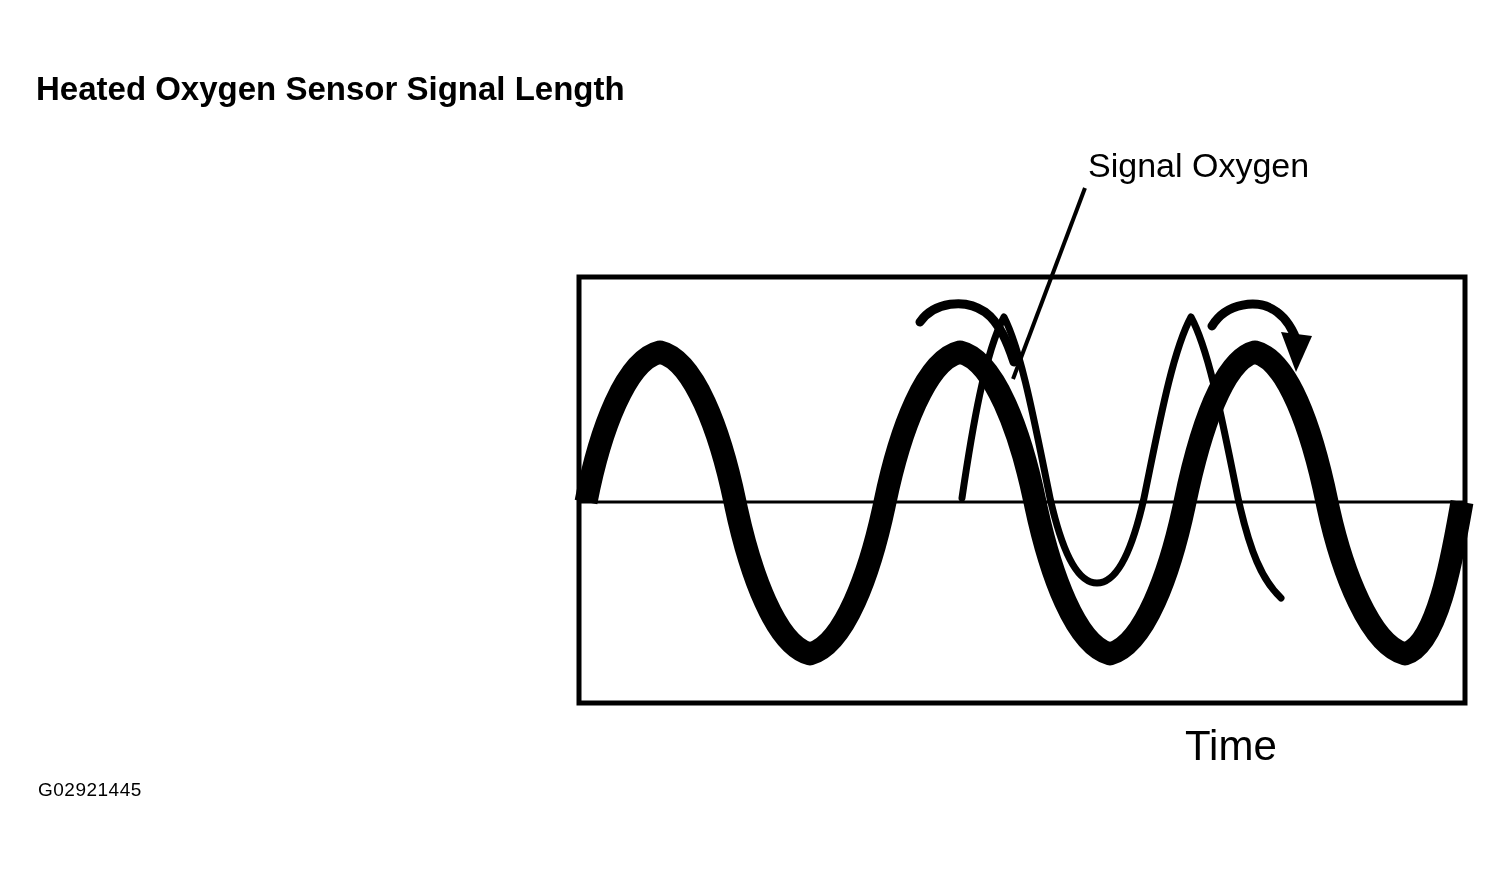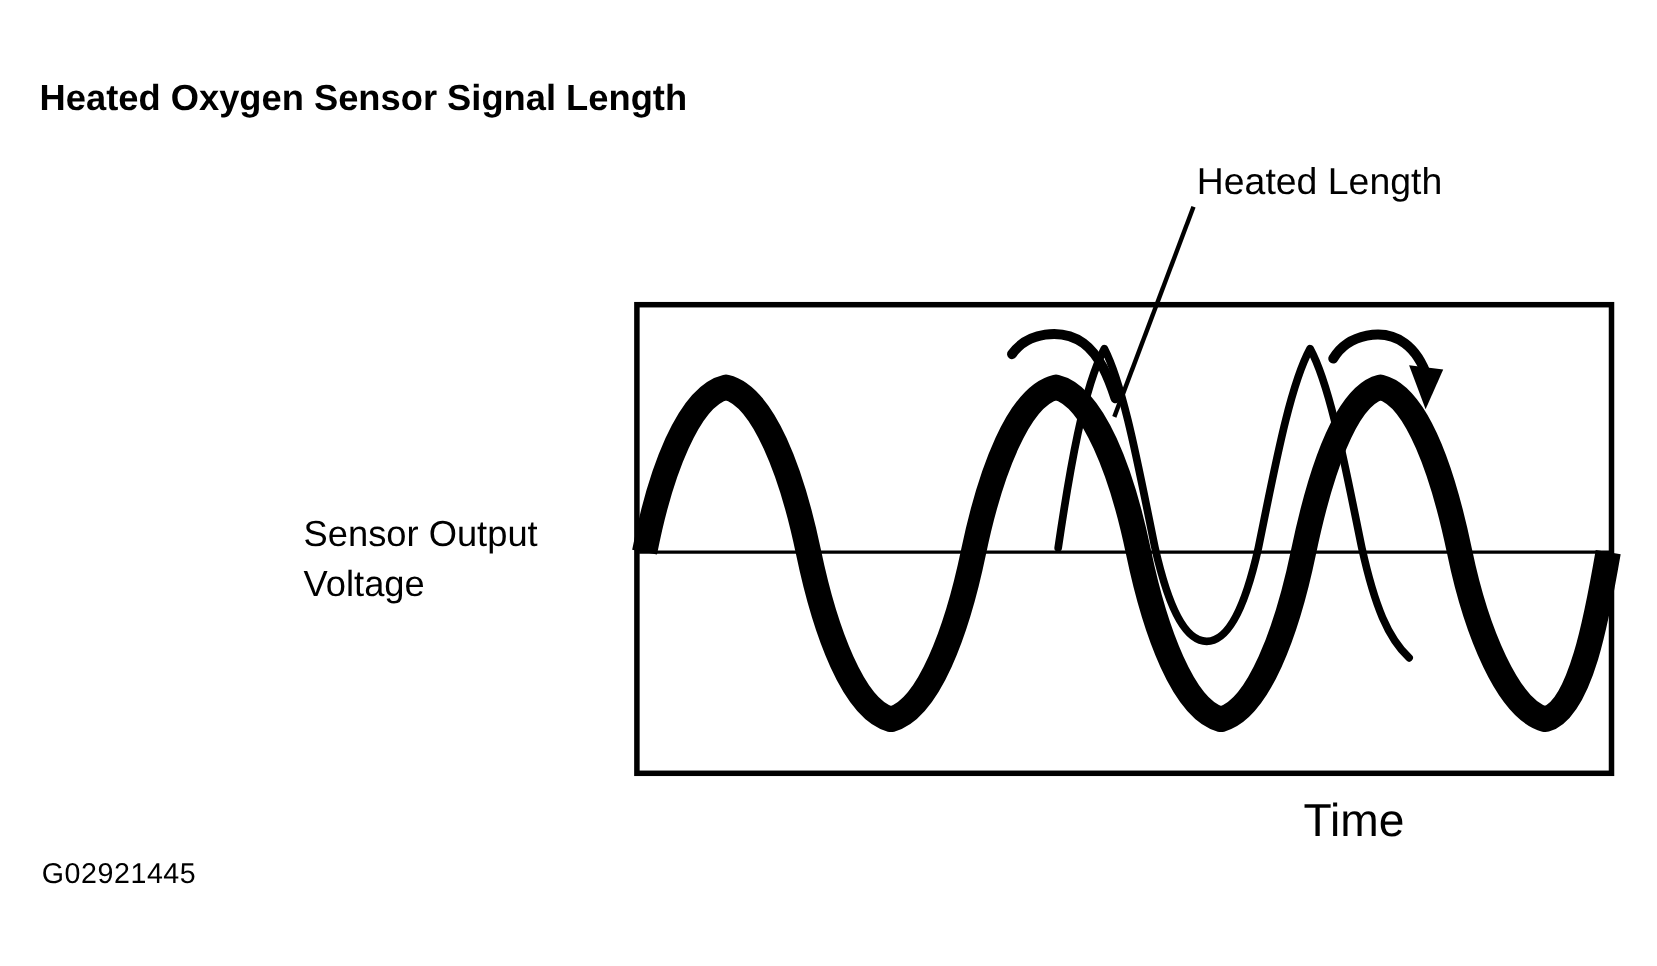--- a/index.html
+++ b/index.html
@@ -51,45 +51,41 @@
     left: 1185px;
     top: 722px;
     font-size: 42px;
     font-weight: normal;
     white-space: nowrap;
   }
   #figure-id {
     position: absolute;
     left: 38px;
     top: 779px;
-    font-size: 26px;
+    font-size: 19px;
     font-weight: normal;
     letter-spacing: 0.5px;
     white-space: nowrap;
     text-align: center;
   }
   #plot-svg {
     position: absolute;
     left: 0;
     top: 0;
   }
 </style>
 </head>
 <body>
 
 <div id="page">
 
   <div id="figure-title">Heated Oxygen Sensor Signal Length</div>
 
-  <div id="callout-label">Heated Length</div>
+  <div id="callout-label">Signal Oxygen</div>
 
-  <div id="y-axis-label">
-    <div>Sensor Output</div>
-    <div>Voltage</div>
-  </div>
 
   <div id="x-axis-label">Time</div>
 
   <div id="figure-id">G02921445</div>
 
   <svg id="plot-svg" width="1506" height="878" viewBox="0 0 1506 878">
 
     <rect id="plot-box" x="579" y="277" width="886" height="426" fill="none" stroke="#000000" stroke-width="5"></rect>
 
     <line id="baseline" x1="581" y1="502" x2="1463" y2="502" stroke="#000000" stroke-width="3"></line>

